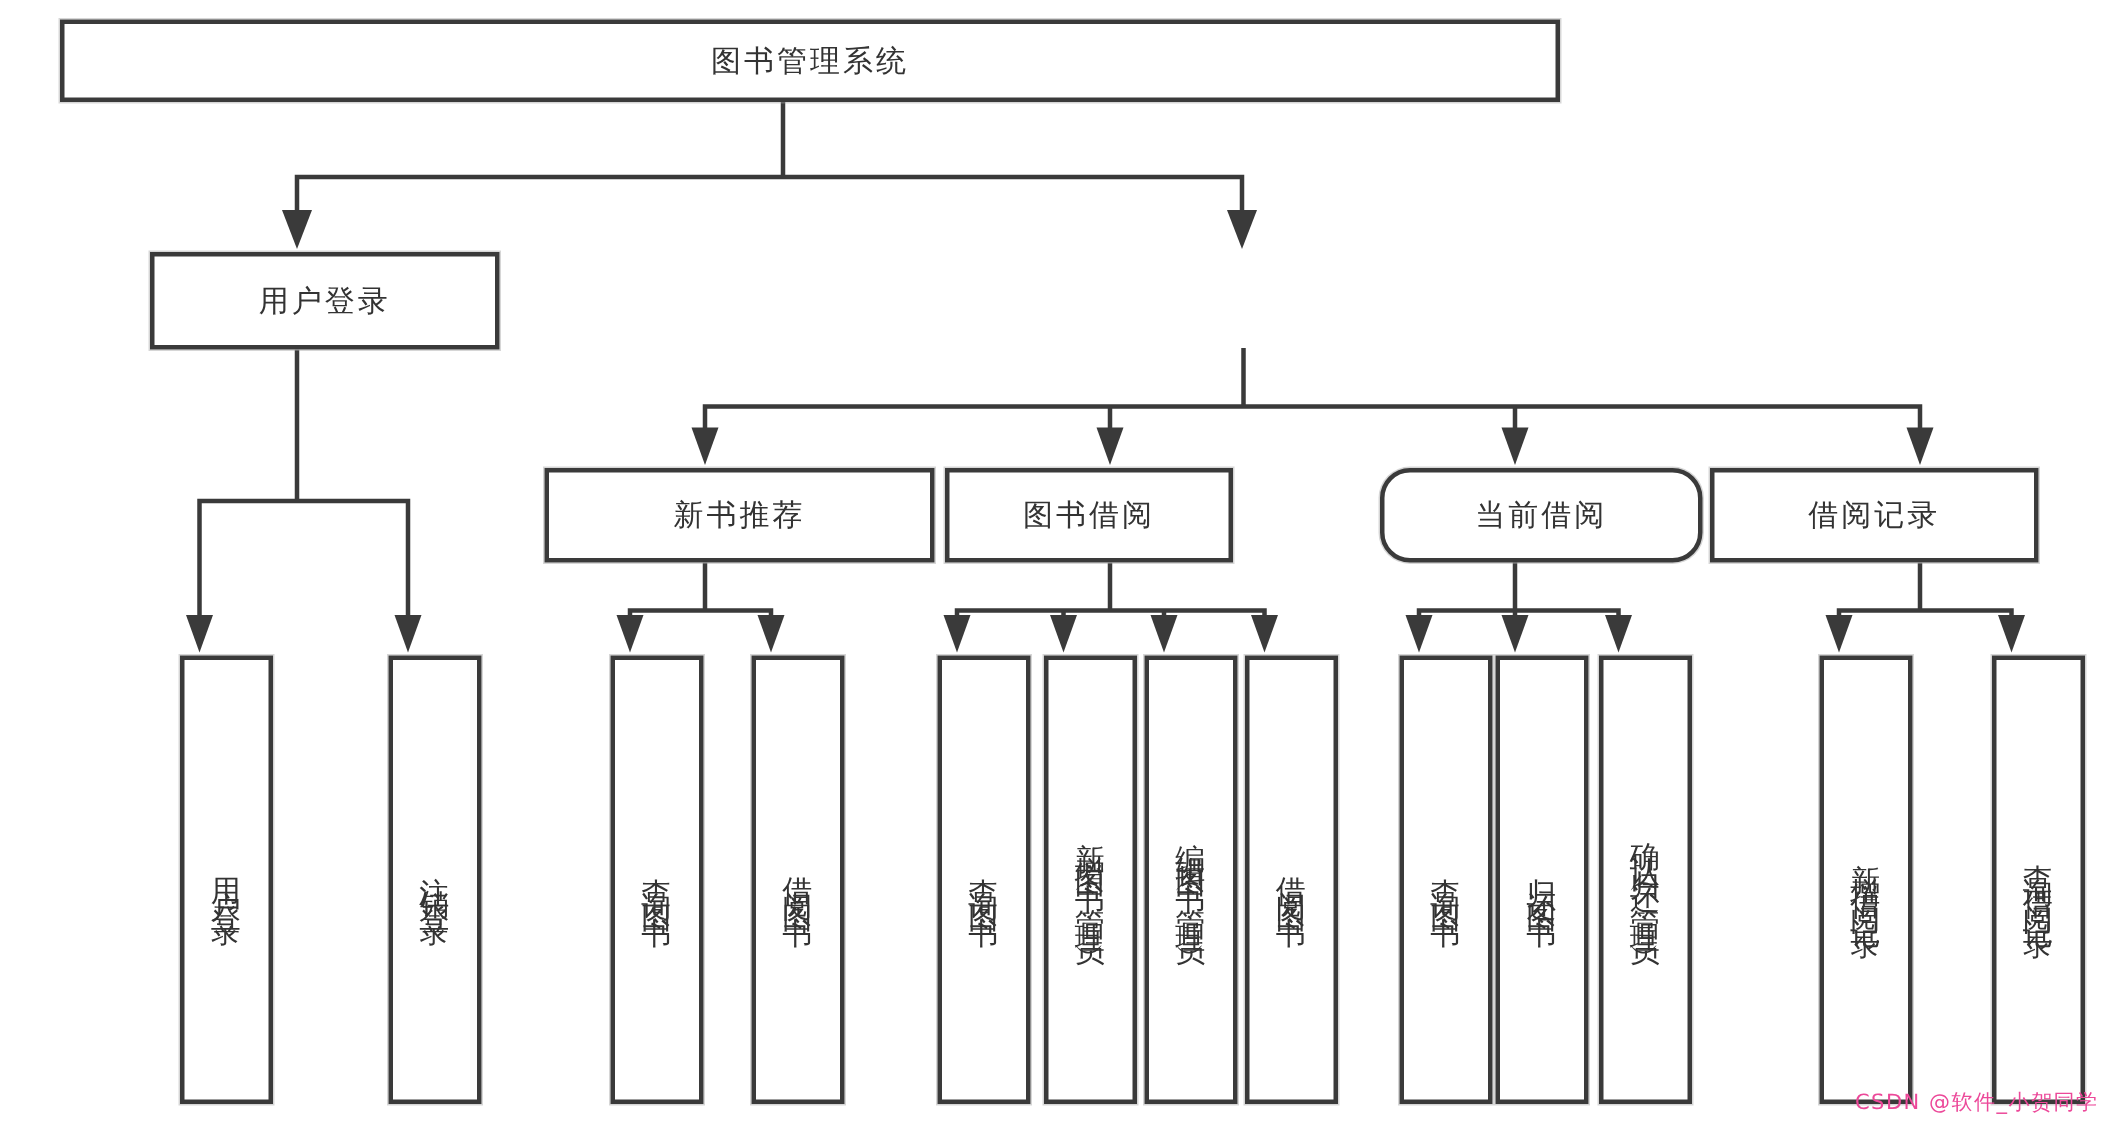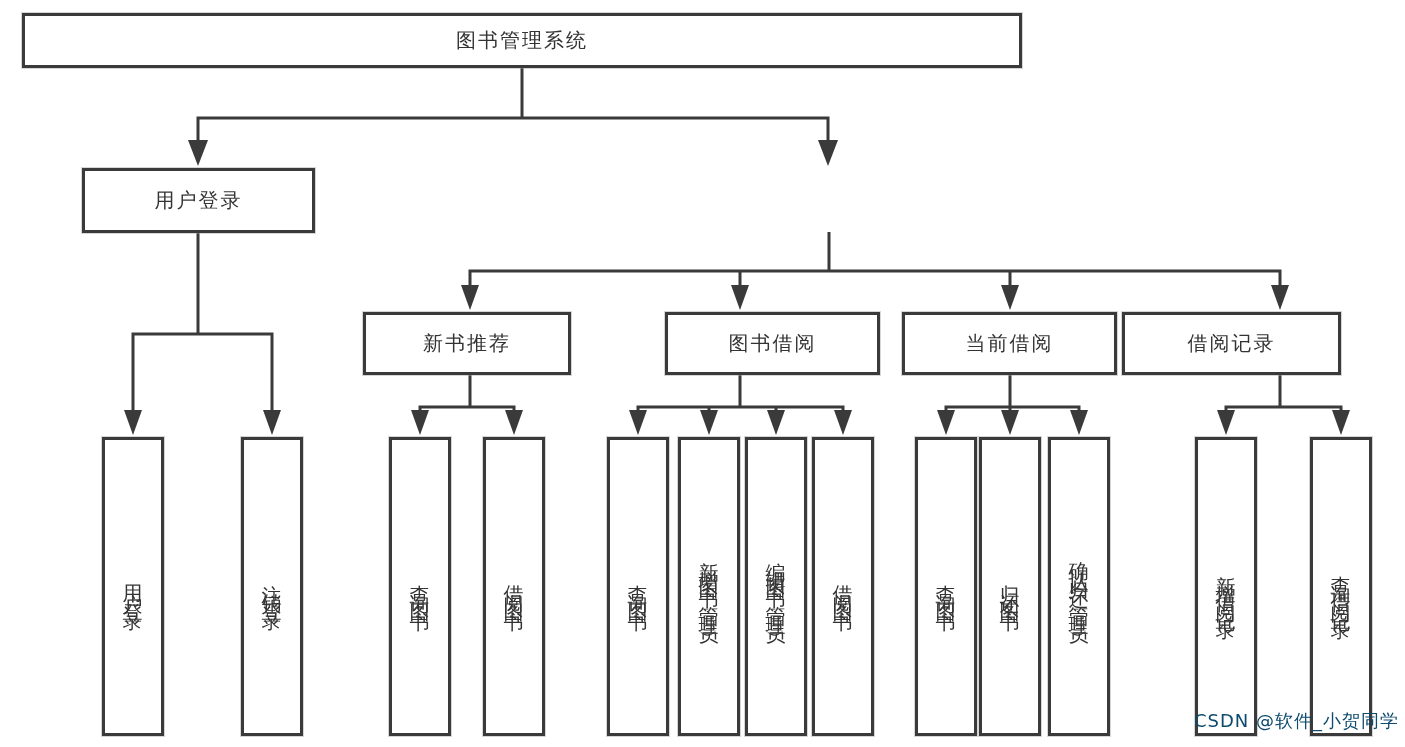--- a/index.html
+++ b/index.html
@@ -8,29 +8,30 @@
     font-family:"DejaVu Sans","Liberation Sans",sans-serif;color:#333333;
     overflow:hidden;
   }
   svg.wires{position:absolute;left:0;top:0;z-index:0;}
   .box{
     position:absolute;box-sizing:border-box;background:#ffffff;
     border:3px solid #3a3a3a;
     display:flex;align-items:center;justify-content:center;
     z-index:1;
     box-shadow:0 0 0 1px rgba(165,165,165,0.45);
+    margin-left:18px;
   }
   .hlabel{font-size:20px;letter-spacing:2px;white-space:nowrap;}
   .vlabel{
     writing-mode:vertical-rl;text-orientation:mixed;
     font-size:20px;letter-spacing:9px;line-height:1;white-space:nowrap;
   }
   .watermark{
-    position:absolute;right:6px;bottom:14px;z-index:5;
-    font-size:18px;color:#0c4a6e;letter-spacing:1px;white-space:nowrap;
+    position:absolute;right:6px;bottom:3px;z-index:5;
+    font-size:14px;color:#ec4899;letter-spacing:1px;white-space:nowrap;
   }
 </style>
 </head>
 <body>
 
 <div class="stage">
 
   <svg class="wires" width="1405" height="747" viewBox="0 0 1405 747">
     <g stroke="#3a3a3a" stroke-width="3" fill="none">
       <path d="M522 68 V118
@@ -84,27 +85,27 @@
   </svg>
 
   <div class="box" style="left:22px;top:13px;width:1000px;height:55px;">
     <span class="hlabel">图书管理系统</span>
   </div>
 
   <div class="box" style="left:82px;top:168px;width:233px;height:65px;">
     <span class="hlabel">用户登录</span>
   </div>
 
-  <div class="box" style="left:363px;top:312px;width:208px;height:63px;">
+  <div class="box" style="left:345px;top:312px;width:260px;height:63px;">
     <span class="hlabel">新书推荐</span>
   </div>
-  <div class="box" style="left:665px;top:312px;width:215px;height:63px;">
+  <div class="box" style="left:612px;top:312px;width:192px;height:63px;">
     <span class="hlabel">图书借阅</span>
   </div>
-  <div class="box" style="left:902px;top:312px;width:215px;height:63px;">
+  <div class="box" style="left:902px;top:312px;width:215px;height:63px;border-radius:20px;">
     <span class="hlabel">当前借阅</span>
   </div>
   <div class="box" style="left:1122px;top:312px;width:219px;height:63px;">
     <span class="hlabel">借阅记录</span>
   </div>
 
   <div class="box" style="left:102px;top:437px;width:62px;height:299px;">
     <span class="vlabel">用户登录</span>
   </div>
   <div class="box" style="left:241px;top:437px;width:62px;height:299px;">

